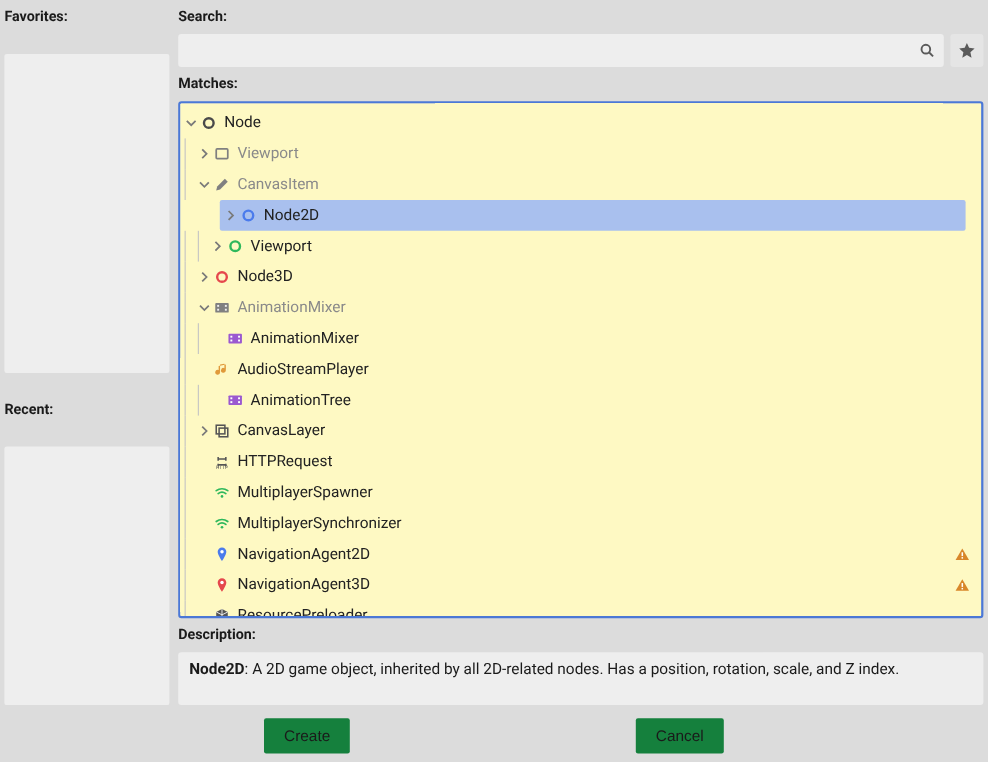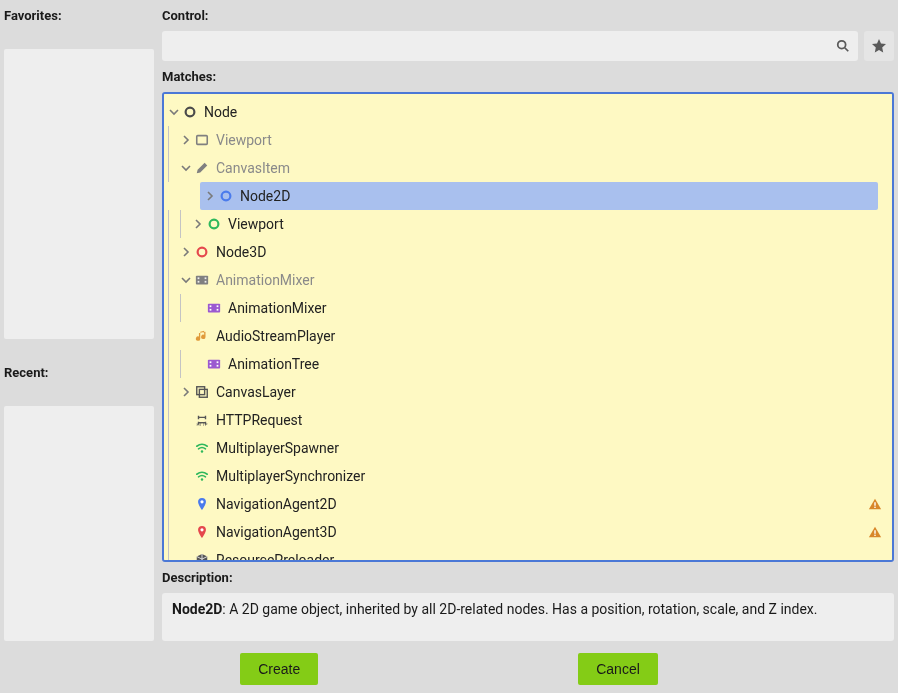--- a/index.html
+++ b/index.html
@@ -154,21 +154,21 @@
     font-size: 14px;
   }
   .desc-panel strong { font-weight: bold; }
   .button-row {
     display: flex;
     justify-content: center;
     gap: 260px;
     padding: 8px 0 8px 0;
   }
   .btn {
-    background: #84cc16;
+    background: #15803d;
     border: none;
     padding: 8px 18px;
     font-size: 14px;
     cursor: pointer;
     border-radius: 2px;
     color: #1a1a1a;
   }
   svg { display: block; }
 </style>
 </head>
@@ -178,21 +178,21 @@
   <div class="top-area">
 
     <div class="left-col">
       <div class="panel-label">Favorites:</div>
       <div class="panel-box fav-box"></div>
       <div class="panel-label">Recent:</div>
       <div class="panel-box recent-box"></div>
     </div>
 
     <div class="right-col">
-      <div class="panel-label">Control:</div>
+      <div class="panel-label">Search:</div>
       <div class="search-row">
         <div class="search-input-wrap">
           <input class="search-input" placeholder="" style="">
           <span>
             <svg width="14" height="14" viewBox="0 0 16 16">
                 <circle cx="6.5" cy="6.5" r="4.5" fill="none" stroke="#5a5a5a" stroke-width="2"></circle>
                 <line x1="10" y1="10" x2="14" y2="14" stroke="#5a5a5a" stroke-width="2"></line>
               </svg>
           </span>
         </div>

